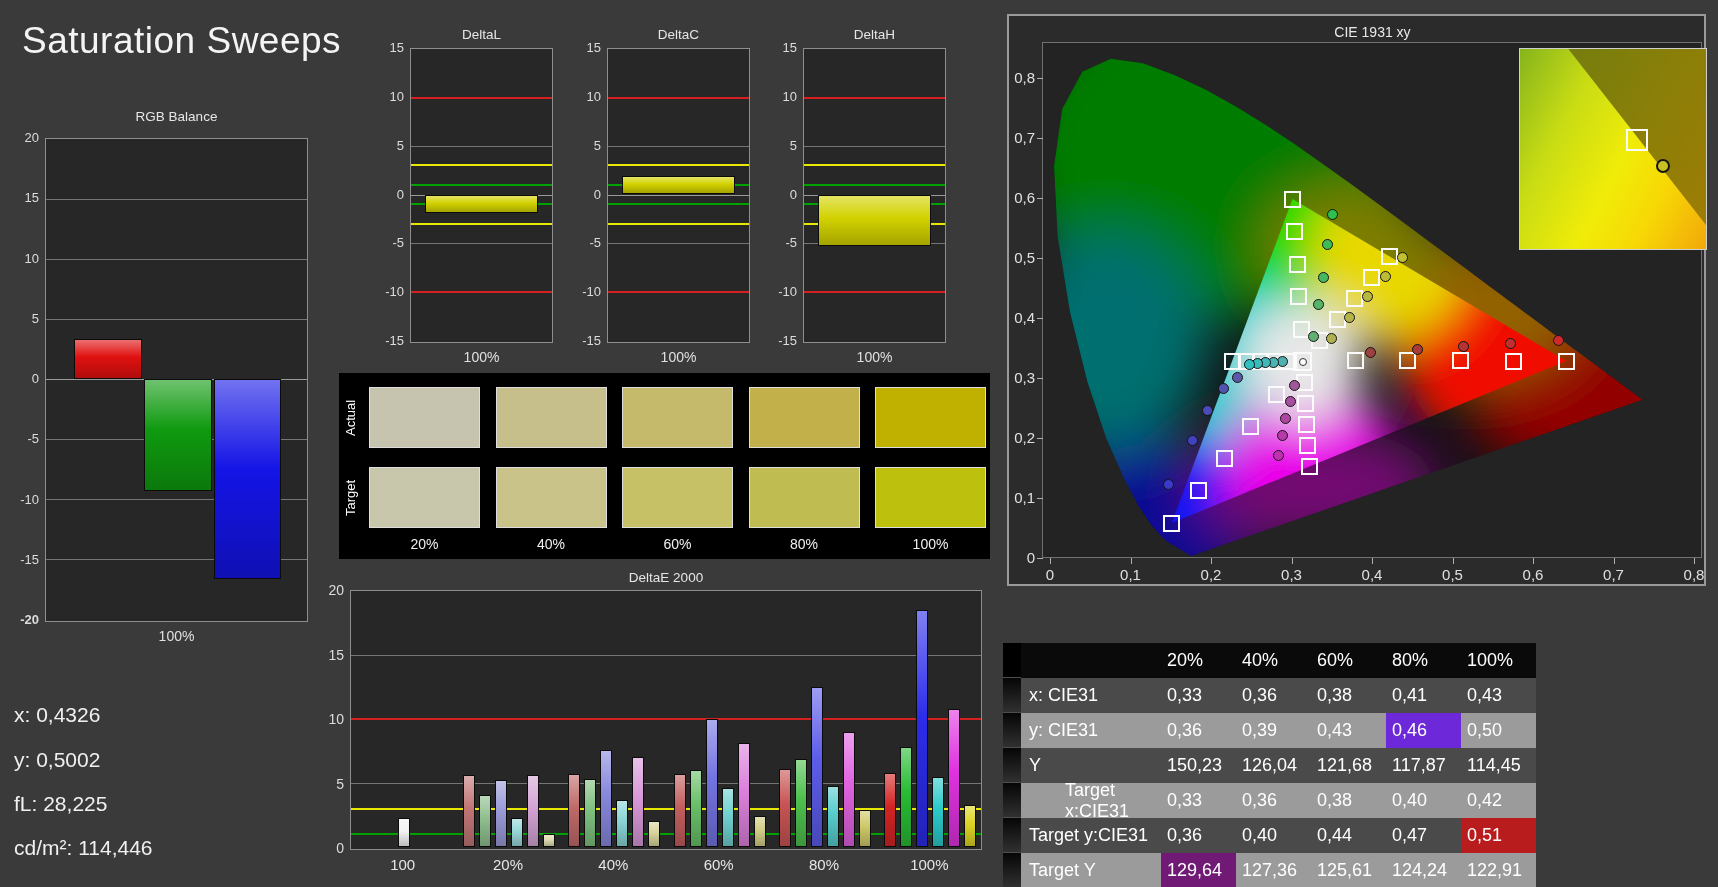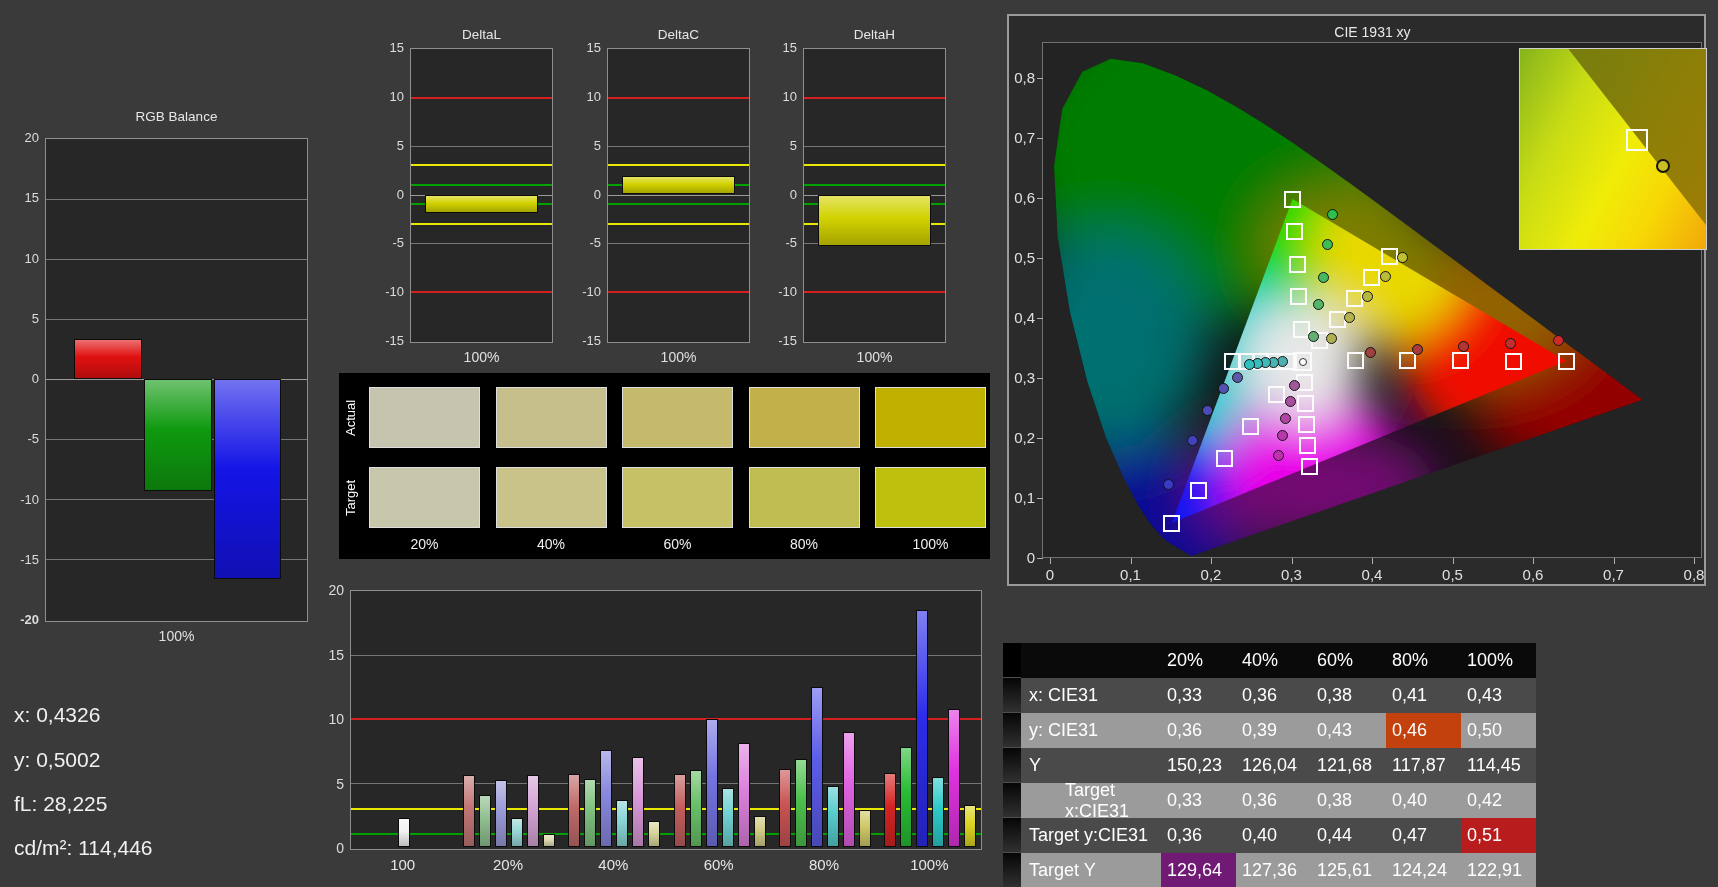--- a/index.html
+++ b/index.html
@@ -39,20 +39,21 @@
   .tbl-row{position:absolute;left:0;display:flex;}
   .tbl-strip{width:18px;background:linear-gradient(180deg,#060606,#303030);border-bottom:1px solid #4e4e4e;box-sizing:border-box;}
   .tbl-label{width:140px;padding-left:8px;box-sizing:border-box;font-size:18px;display:flex;align-items:center;color:#fff;}
   .tbl-cell{width:75px;padding-left:6px;box-sizing:border-box;font-size:18px;display:flex;align-items:center;color:#fff;}
   .deltae-grouplabel{position:absolute;font-size:15px;color:#e6e6e6;text-align:center;}
 </style>
 </head>
 <body>
 
 <div id="app">
+  <div class="page-title">Saturation Sweeps</div>
 
   <div class="chart-title" style="left:45px;top:109px;width:263px;">RGB Balance</div>
   <div id="rgb-plot" class="plot" style="left:45px;top:138px;width:263px;height:484px;">
       <div class="gridline" style="top: 420px; background: rgb(117, 117, 117);"></div>
       <div class="gridline" style="top: 360px; background: rgb(117, 117, 117);"></div>
       <div class="gridline" style="top: 300px; background: rgb(117, 117, 117);"></div>
       <div class="gridline" style="top: 240px; background: rgb(154, 154, 154);"></div>
       <div class="gridline" style="top: 180px; background: rgb(117, 117, 117);"></div>
       <div class="gridline" style="top: 120px; background: rgb(117, 117, 117);"></div>
       <div class="gridline" style="top: 60px; background: rgb(117, 117, 117);"></div>
@@ -154,20 +155,21 @@
       <div class="swatch" style="left: 283px; top: 94px; width: 111px; height: 61px; background-color: rgb(198, 192, 103);"></div>
       <div class="swatch" style="left: 409.5px; top: 94px; width: 111px; height: 61px; background-color: rgb(191, 189, 82);"></div>
       <div class="swatch" style="left: 536px; top: 94px; width: 111px; height: 61px; background-color: rgb(190, 192, 14);"></div>
       <div class="swatch-pct" style="left: 30px; top: 163px; width: 111px;">20%</div>
       <div class="swatch-pct" style="left: 156.5px; top: 163px; width: 111px;">40%</div>
       <div class="swatch-pct" style="left: 283px; top: 163px; width: 111px;">60%</div>
       <div class="swatch-pct" style="left: 409.5px; top: 163px; width: 111px;">80%</div>
       <div class="swatch-pct" style="left: 536px; top: 163px; width: 111px;">100%</div>
     </div>
 
+  <div class="chart-title" style="left:350px;top:570px;width:632px;">DeltaE 2000</div>
   <div id="deltae-plot" class="plot" style="left:350px;top:590px;width:632px;height:260px;">
       <div class="gridline" style="top: 192px; background: rgb(117, 117, 117);"></div>
       <div class="gridline" style="top: 128px; background: rgb(117, 117, 117);"></div>
       <div class="gridline" style="top: 64px; background: rgb(117, 117, 117);"></div>
       <div class="limitline" style="top: 127px; background: rgb(212, 32, 32);"></div>
       <div class="limitline" style="top: 216.6px; background: rgb(232, 232, 0);"></div>
       <div class="limitline" style="top: 242.2px; background: rgb(0, 160, 0);"></div>
       <div class="bar" style="left: 46.6667px; width: 12px; top: 226.56px; height: 29.44px; background-color: rgb(242, 242, 242);"></div>
       <div class="bar" style="left: 112px; width: 12px; top: 184.32px; height: 71.68px; background-color: rgb(193, 118, 118);"></div>
       <div class="bar" style="left: 128px; width: 12px; top: 203.52px; height: 52.48px; background-color: rgb(143, 191, 143);"></div>
@@ -317,21 +319,21 @@
         <div class="tbl-cell" style="background: rgb(74, 74, 74);">0,38</div>
         <div class="tbl-cell" style="background: rgb(74, 74, 74);">0,41</div>
         <div class="tbl-cell" style="background: rgb(74, 74, 74);">0,43</div>
       </div>
       <div class="tbl-row" style="top: 70px; height: 35px;">
         <div class="tbl-strip"></div>
         <div class="tbl-label" style="background: rgb(155, 155, 155);">y: CIE31</div>
         <div class="tbl-cell" style="background: rgb(155, 155, 155);">0,36</div>
         <div class="tbl-cell" style="background: rgb(155, 155, 155);">0,39</div>
         <div class="tbl-cell" style="background: rgb(155, 155, 155);">0,43</div>
-        <div class="tbl-cell" style="background: #c2410c;">0,46</div>
+        <div class="tbl-cell" style="background: #6d28d9;">0,46</div>
         <div class="tbl-cell" style="background: rgb(155, 155, 155);">0,50</div>
       </div>
       <div class="tbl-row" style="top: 105px; height: 35px;">
         <div class="tbl-strip"></div>
         <div class="tbl-label" style="background: rgb(74, 74, 74);">Y</div>
         <div class="tbl-cell" style="background: rgb(74, 74, 74);">150,23</div>
         <div class="tbl-cell" style="background: rgb(74, 74, 74);">126,04</div>
         <div class="tbl-cell" style="background: rgb(74, 74, 74);">121,68</div>
         <div class="tbl-cell" style="background: rgb(74, 74, 74);">117,87</div>
         <div class="tbl-cell" style="background: rgb(74, 74, 74);">114,45</div>

